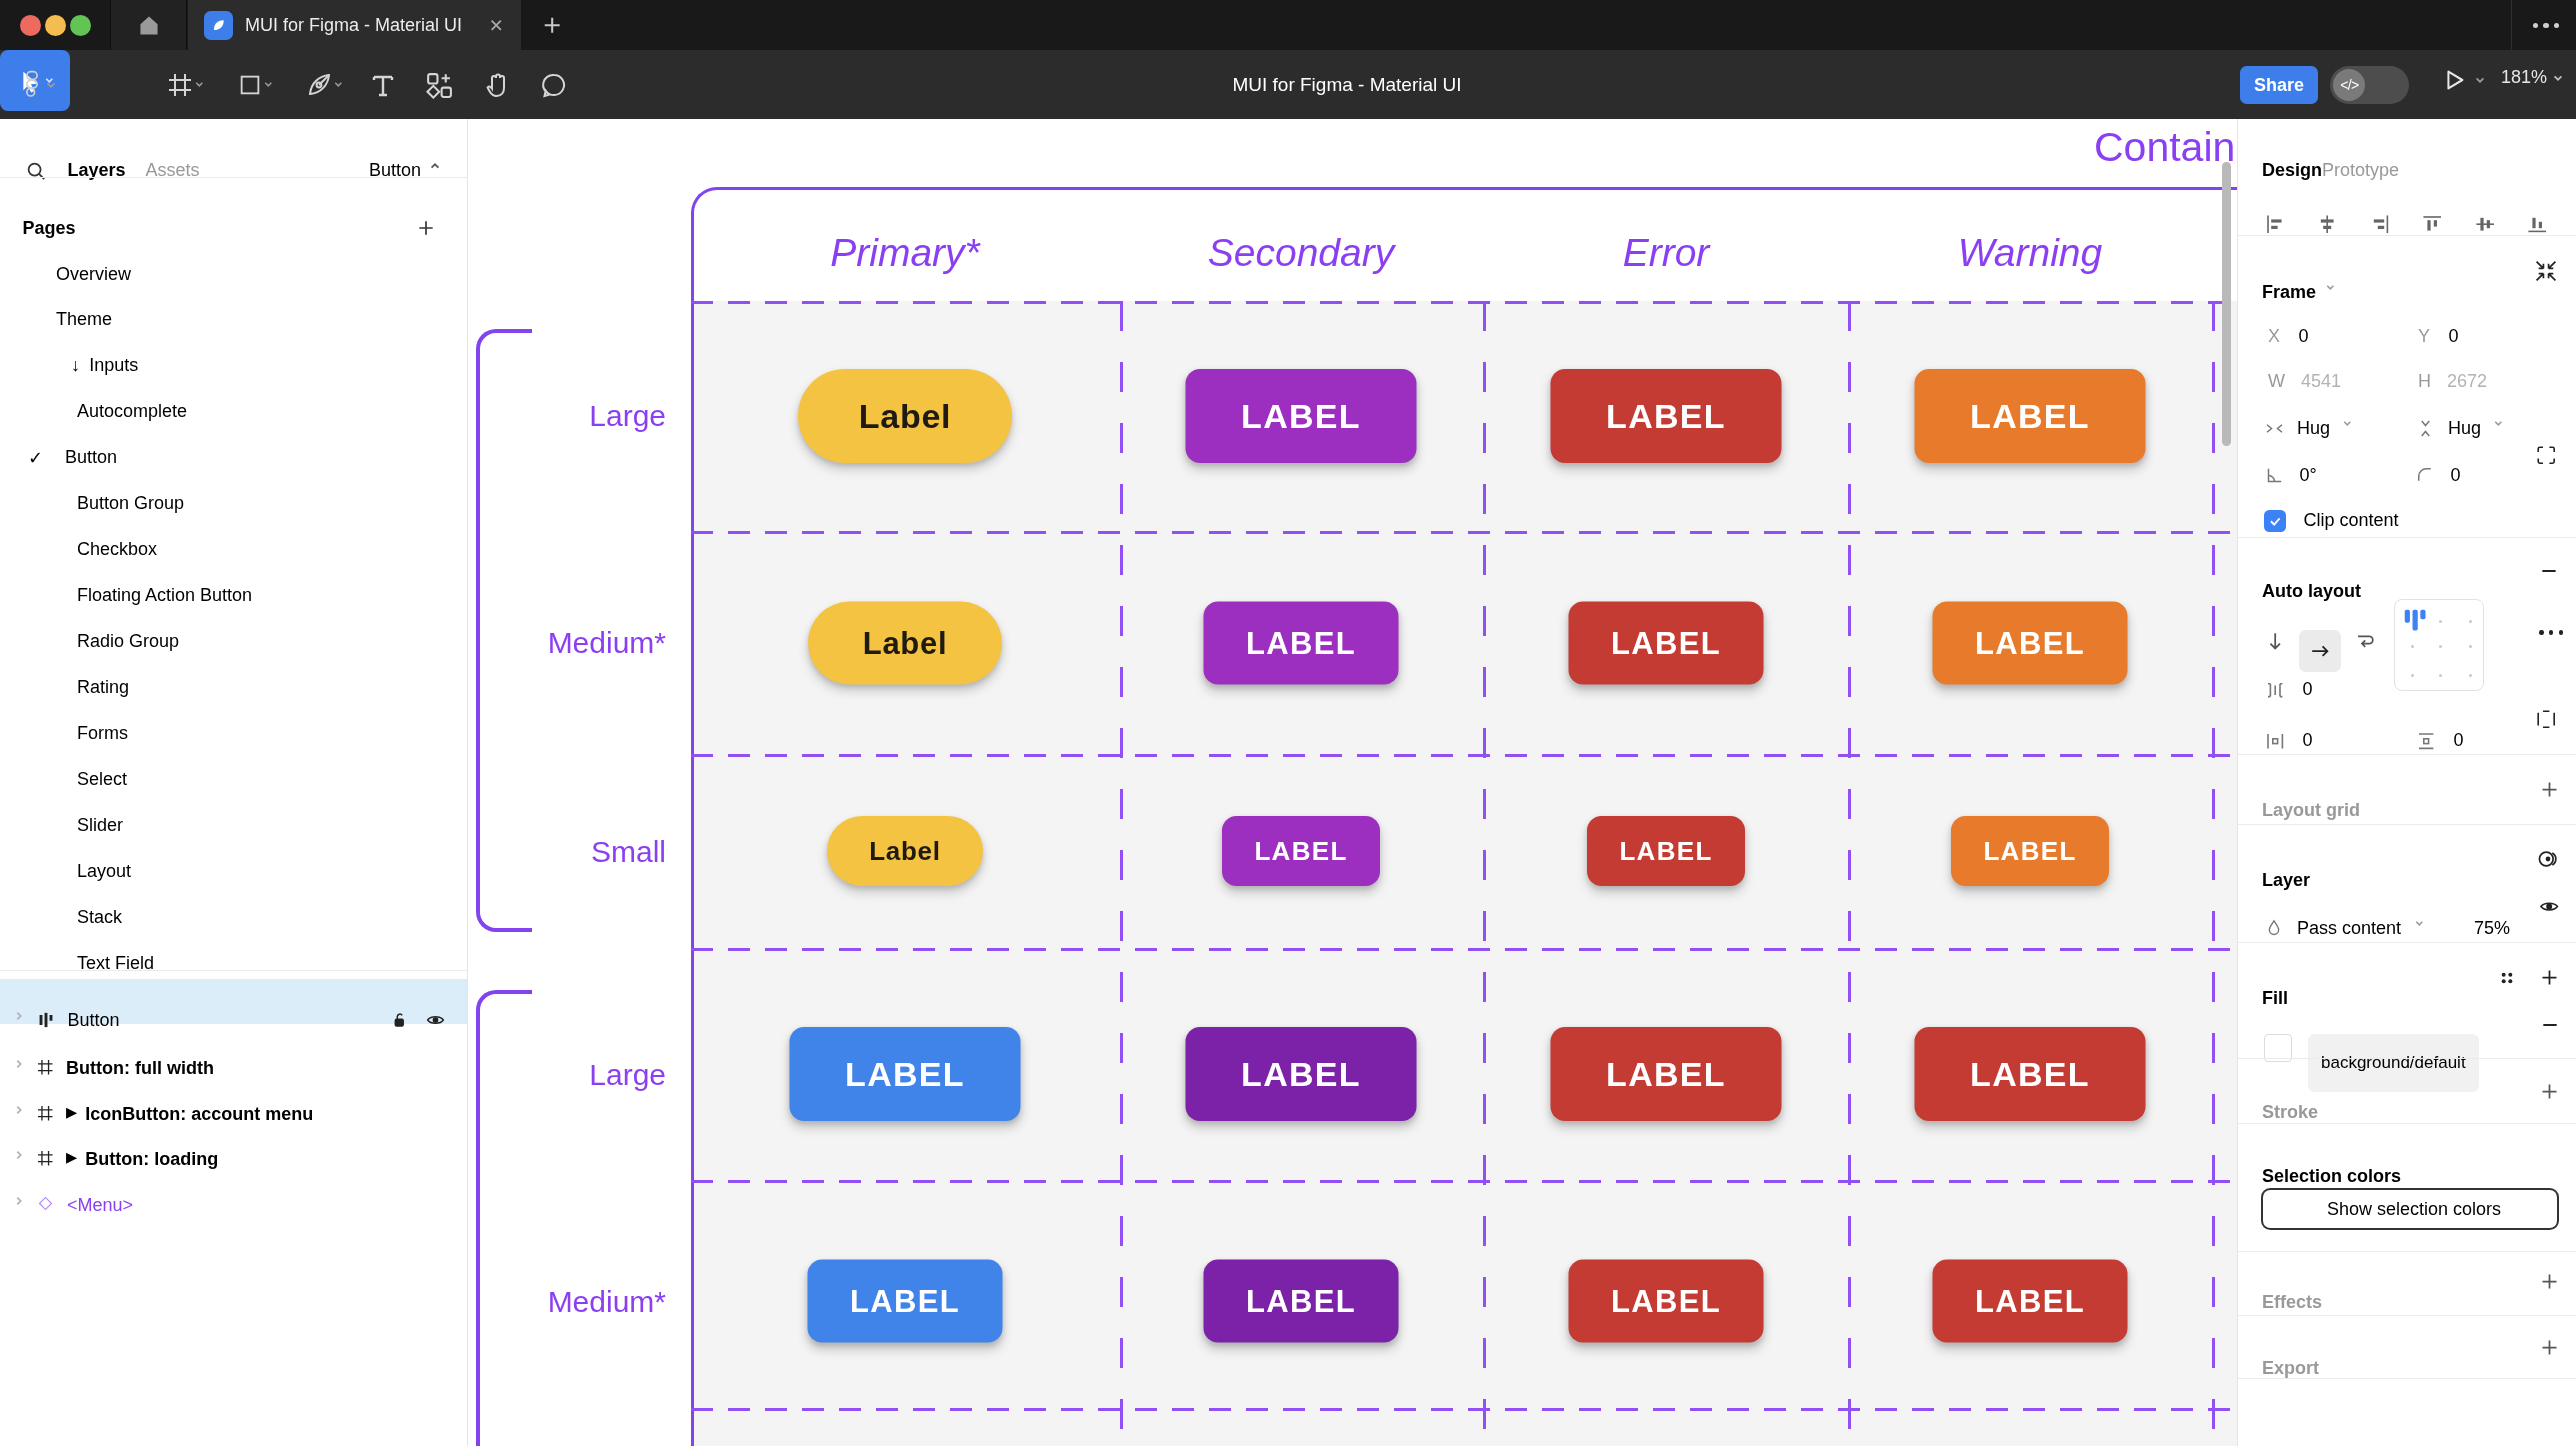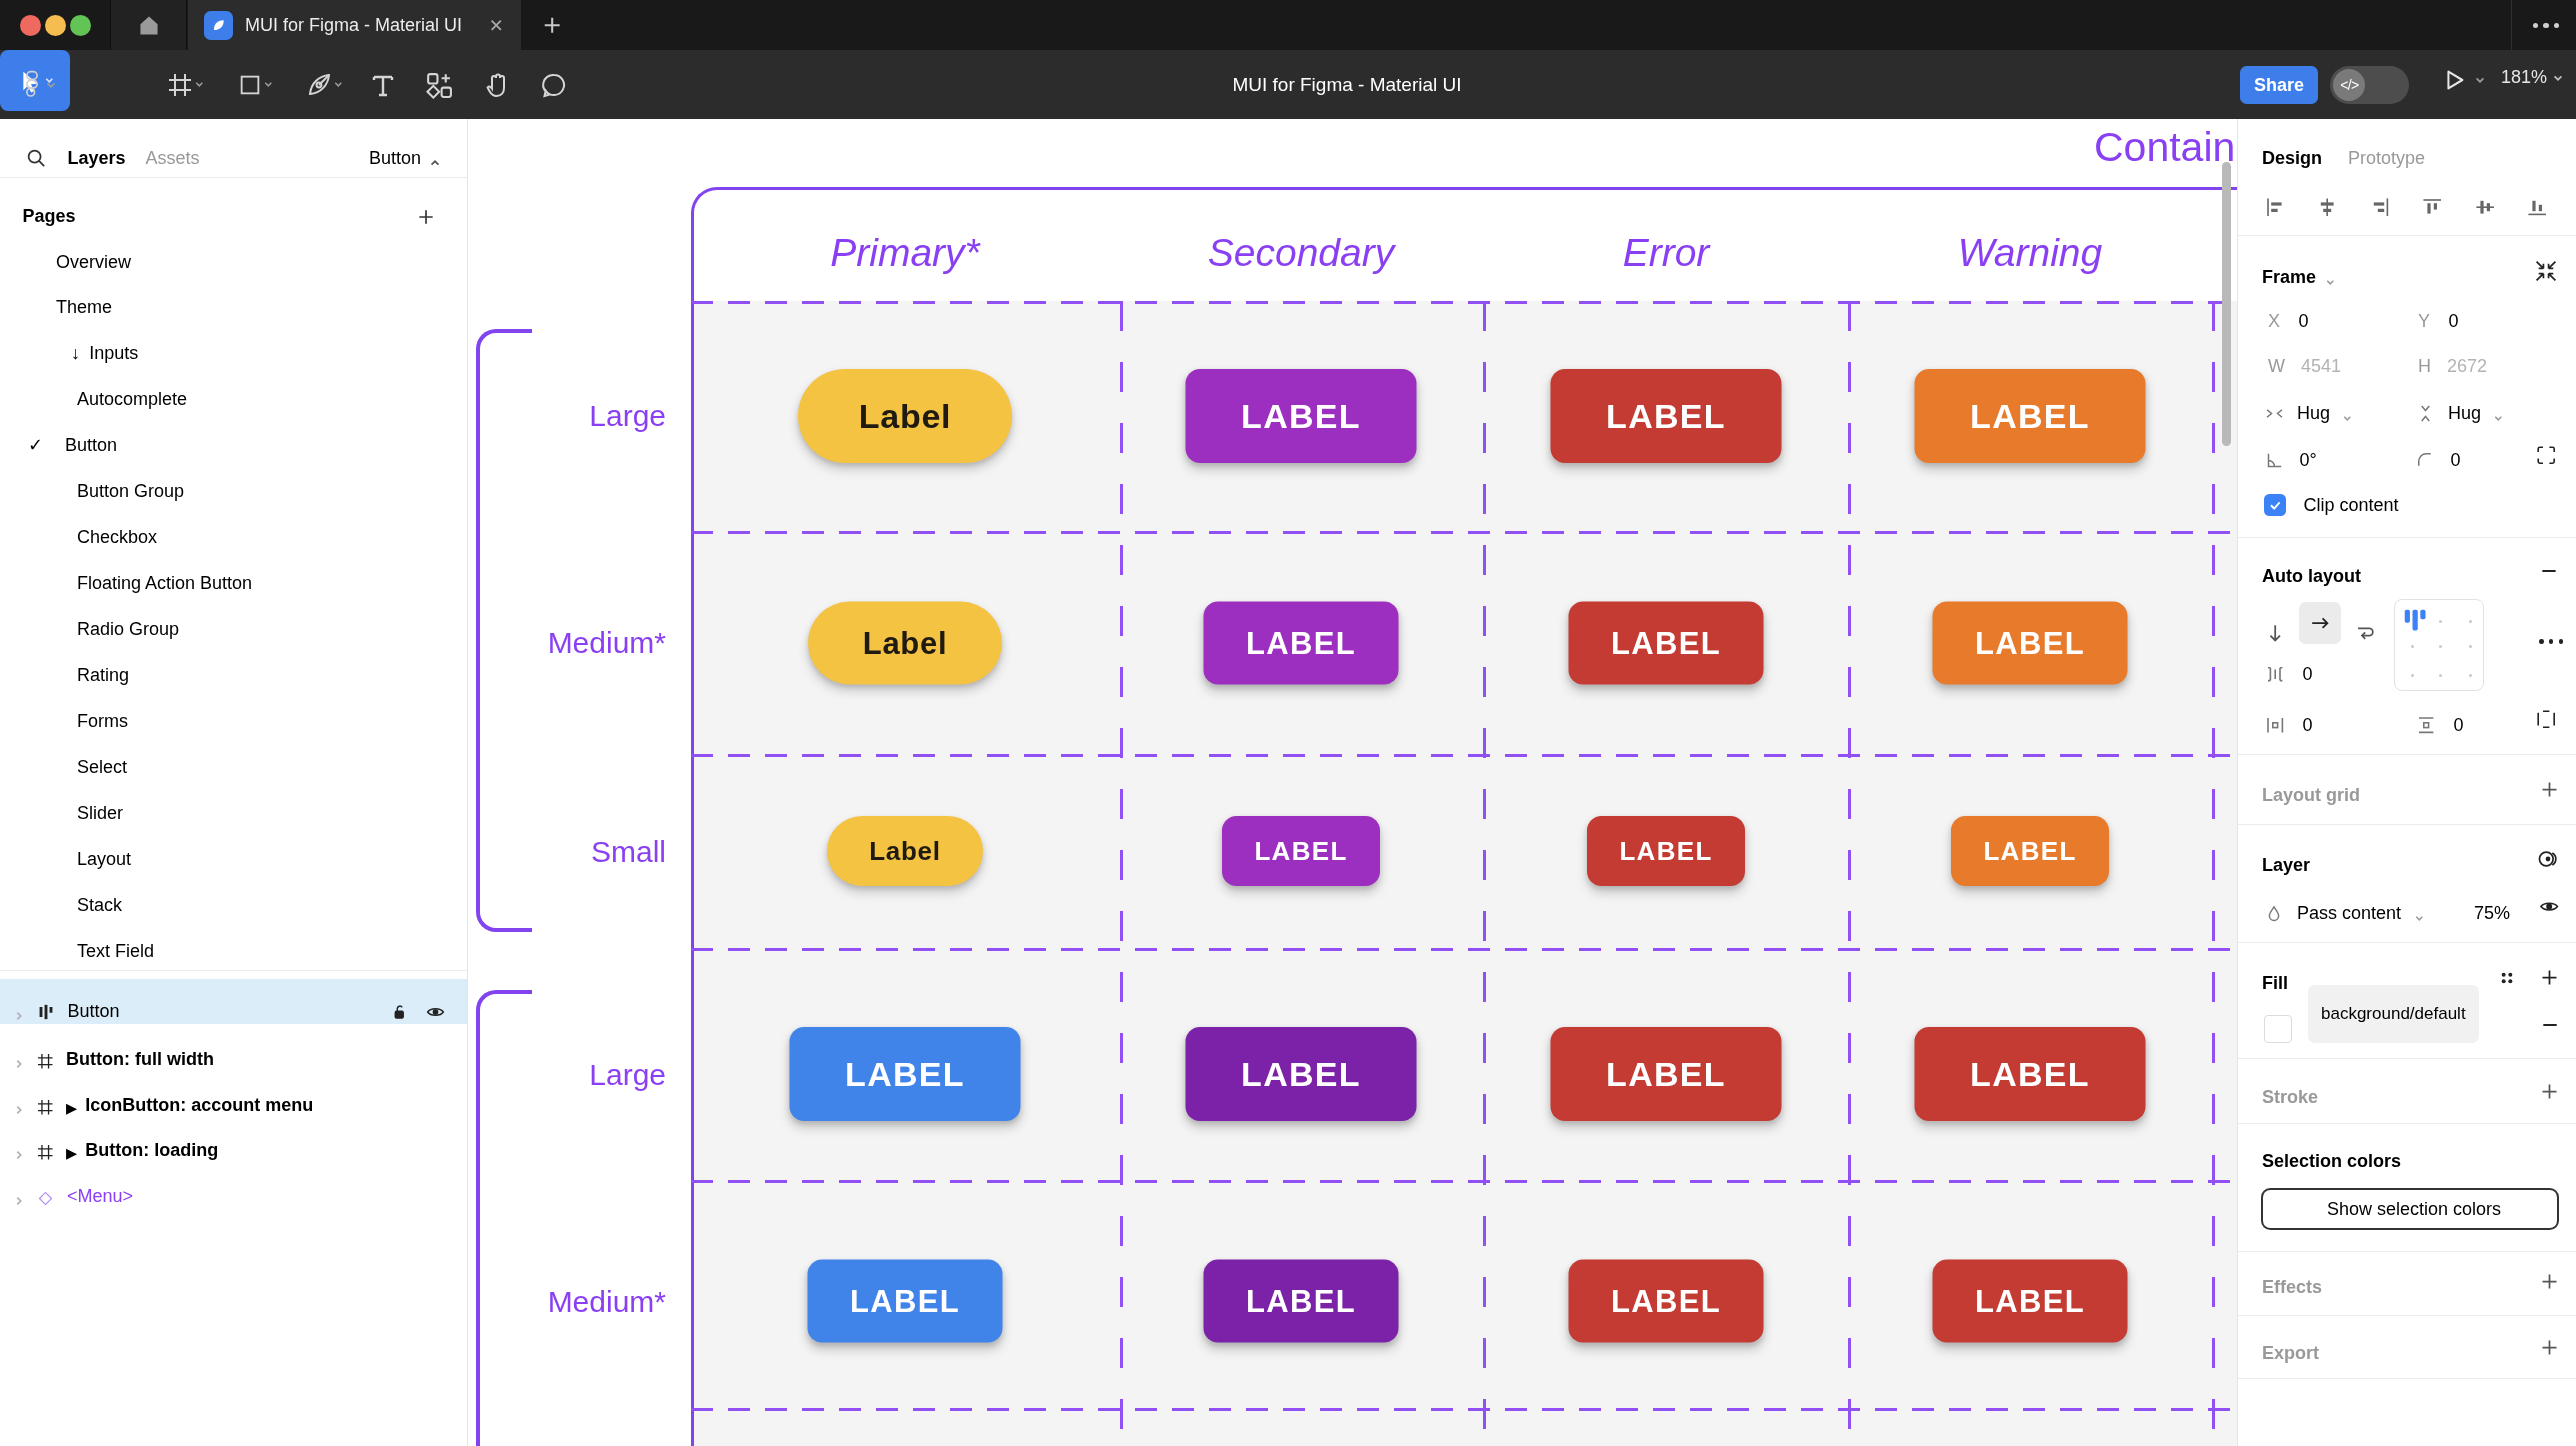--- a/index.html
+++ b/index.html
@@ -68,21 +68,21 @@
   .pill { border-radius:659px; letter-spacing:0.7px; }
   .pill.r-large{ width:214px; } .pill.r-medium{ width:194px; } .pill.r-small{ width:156px; }
   #cv-scroll { position:absolute; left:1754px; top:43px; width:9.2px; height:284px; border-radius:5.3px; background:#b9b9b9; }
 
   
   #left-panel { position:absolute; left:0; top:119px; width:468px; height:1328px; background:#fff;
                 border-right:1.3px solid #e4e4e4; font-size:18px; color:#000; }
   #right-panel { position:absolute; left:2237px; top:119px; width:339px; height:1328px; background:#fff;
                  border-left:1.3px solid #e4e4e4; font-size:18px; color:#000; }
   .hdiv { position:absolute; left:0; right:0; height:1.3px; background:#ebebeb; }
-  .rowc { position:absolute; display:flex; align-items:flex-end; }
+  .rowc { position:absolute; display:flex; align-items:flex-start;margin-top:28px; }
   .gray { color:#999; } .dim { color:#b3b3b3; }
   .bold { font-weight:bold; }
   .seltab { font-weight:bold; color:#000; }
   #sel-layer-row { position:absolute; left:0; right:0; top:860px; height:45px; background:#DCEDFA; }
   .purple-txt { color:#8A3FF3; }
   .token { background:#f1f1f1; border-radius:6.6px; padding:19px 13px; font-size:17px; }
   .chk { width:22.4px; height:22.4px; border-radius:5.3px; background:#3B82F6; display:flex;
          align-items:center; justify-content:center; }
   #al-box { position:absolute; left:156px; top:480px; width:90px; height:92px; border:1.3px solid #e2e2e2;
             border-radius:8px; background:#fff; }
@@ -407,21 +407,21 @@
           <polyline points="5,3 9,7 5,11" fill="none" stroke="#b0b0b0" stroke-width="2"></polyline>
         </svg>
       <svg width="17" height="17" viewBox="0 0 28 28" style="margin-left:12px">
         <rect x="7" y="7" width="14" height="14" transform="rotate(45 14 14)" fill="none" stroke="#b18af8" stroke-width="2"></rect>
       </svg>
       <span class="purple-txt" style="margin-left:13px">&lt;Menu&gt;</span>
     </div>
   </div>
 
   <div id="right-panel">
-    <div class="rowc" style="left:24px;top:13px;height:37px;gap:26px">
+    <div class="rowc" style="left:24px;top:13px;height:37px;">
       <span class="seltab">Design</span>
       <span class="gray">Prototype</span>
     </div>
 
     <div class="rowc" style="left:26px;top:66px;height:33px;gap:30px">
       <svg width="22.4" height="22.4" viewBox="0 0 28 28">
           <path d="M5,3 V25" stroke="#666" stroke-width="2"></path>
           <rect x="9" y="8" width="13" height="4" fill="#666"></rect>
           <rect x="9" y="16" width="8" height="4" fill="#666"></rect>
         </svg>

